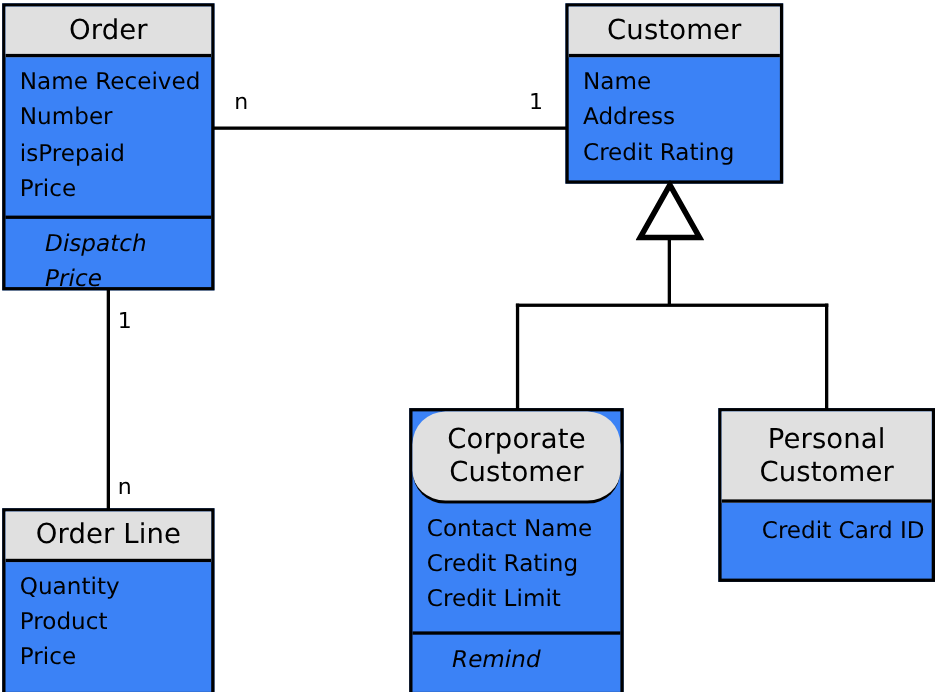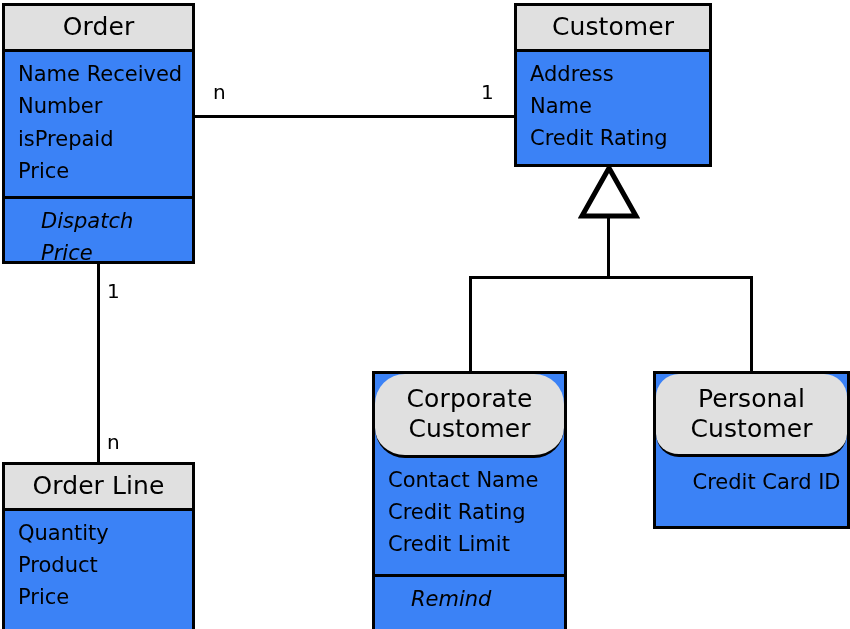--- a/index.html
+++ b/index.html
@@ -109,22 +109,22 @@
     </div>
     <div class="uml-compartment ops" style="height:65px;">
       <div class="uml-feature">Dispatch</div>
       <div class="uml-feature">Price</div>
     </div>
   </div>
 
   <div class="uml-class" id="cls-customer" style="left:514px; top:3px; width:198px; height:164px;">
     <div class="uml-header" style="height:47px;">Customer</div>
     <div class="uml-compartment attrs" style="height:114px;">
+      <div class="uml-feature">Name</div>
       <div class="uml-feature">Address</div>
-      <div class="uml-feature">Name</div>
       <div class="uml-feature">Credit Rating</div>
     </div>
   </div>
 
   <div class="uml-class" id="cls-order-line" style="left:2px; top:462px; width:193px; height:170px;">
     <div class="uml-header" style="height:47px;">Order Line</div>
     <div class="uml-compartment attrs" style="height:120px;">
       <div class="uml-feature">Quantity</div>
       <div class="uml-feature">Product</div>
       <div class="uml-feature">Price</div>
@@ -140,21 +140,21 @@
       <div class="uml-feature">Contact Name</div>
       <div class="uml-feature">Credit Rating</div>
       <div class="uml-feature">Credit Limit</div>
     </div>
     <div class="uml-compartment ops" style="height:56px;">
       <div class="uml-feature">Remind</div>
     </div>
   </div>
 
   <div class="uml-class" id="cls-personal" style="left:653px; top:371px; width:197px; height:158px;">
-    <div class="uml-header two-line" style="height:85px;border-radius:23px;">
+    <div class="uml-header two-line" style="height:85px;">
       <span>Personal</span>
       <span>Customer</span>
     </div>
     <div class="uml-compartment attrs centered" style="height:70px;padding-left:43px;">
       <div class="uml-feature">Credit Card ID</div>
     </div>
   </div>
 
   <div class="edge-h" style="left:193px; top:115px; width:323px;"></div>
   <div class="multiplicity" style="left:213px; top:82px;">n</div>

